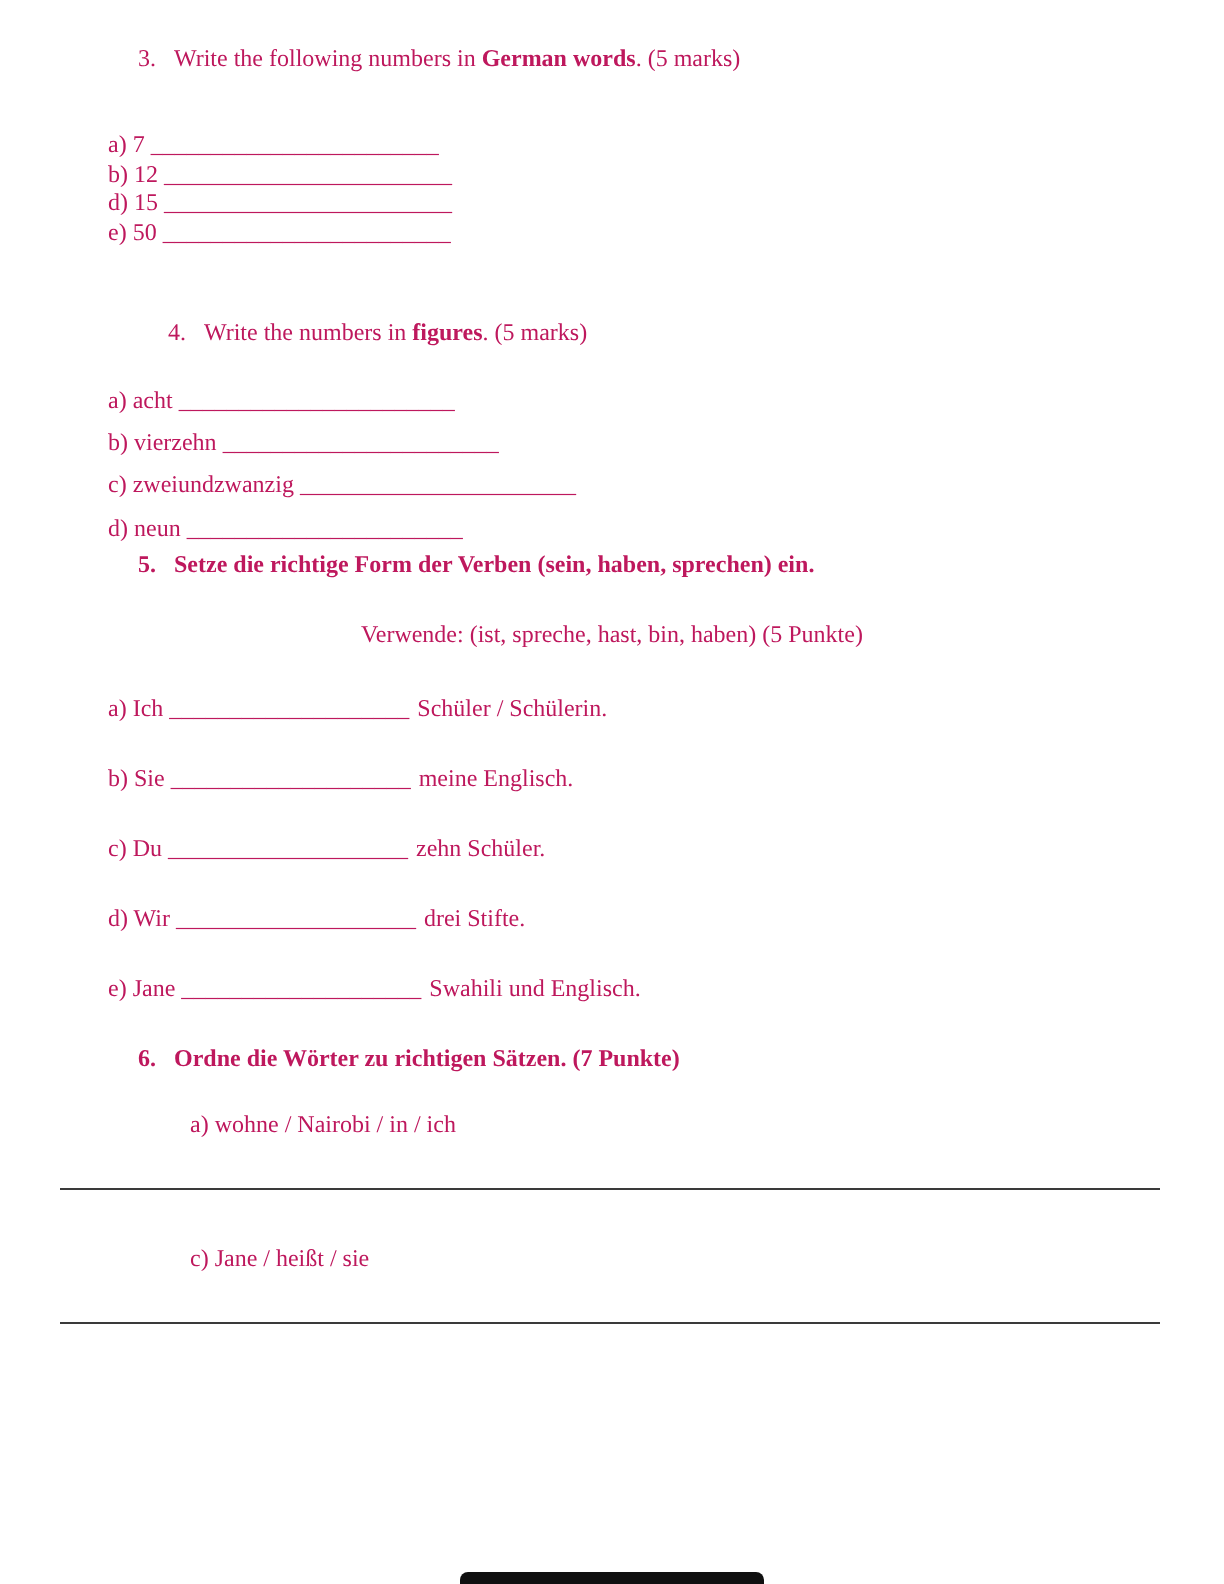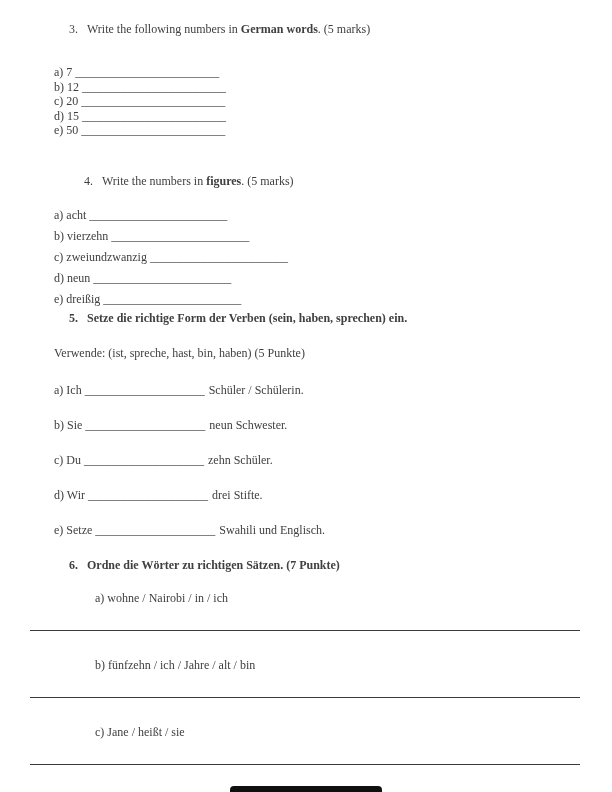--- a/index.html
+++ b/index.html
@@ -3,37 +3,37 @@
 <meta charset="utf-8">
 <style>
   * { margin:0; padding:0; box-sizing:border-box; }
   html, body { background:#ffffff; }
   .page {
     position:relative;
     width:564px; height:792px;
     margin:0 auto;
     background:#ffffff;
     font-family:"Liberation Serif","DejaVu Serif",serif;
-    font-size:12px; color:#404040;
+    font-size:12px; color:#be185d;
     padding:22px 30px 0 30px;
     overflow:hidden;
   }
   .q-heading { margin-left:15px; line-height:15px; }
   .qnum { margin-right:9px; }
   .bold { font-weight:bold; }
 
   .items-q3 { margin-top:28px; }
   .items-q3 .item { line-height:14.5px; }
 
   .heading-q4 { margin-top:36px;margin-left:30px; }
   .items-q4 { margin-top:16px; }
   .items-q4 .item { line-height:21.2px; }
 
   .heading-q5 { font-weight:bold; }
-  .instruction { margin-top:20px; }
+  .instruction { margin-top:20px;text-align:center; }
   .items-q5 { margin-top:22px; }
   .items-q5 .item { line-height:14px; margin-bottom:21px; }
 
   .heading-q6 { font-weight:bold; }
   .q6-item { margin-top:18px; }
   .q6-item + .q6-item { margin-top:27px; }
   .q6-item p { line-height:14px;margin-left:41px; }
   .answer-line { height:0; border-bottom:1px solid #3a3a3a; margin:25px -22px 0 -24px; }
 
   .blank { margin-left:3px; white-space:nowrap; }
@@ -50,58 +50,52 @@
 </head>
 <body>
 
 <div class="page">
 
   <p class="q-heading"><span class="qnum">3.</span><span>Write the following numbers in </span><span class="bold">German words</span><span>. (5 marks)</span></p>
 
   <div class="items-q3">
     <p class="item"><span>a) 7</span><span class="blank">________________________</span></p>
     <p class="item"><span>b) 12</span><span class="blank">________________________</span></p>
-    <p class="item"><span>c) 20</span><span class="blank">________________________</span></p>
     <p class="item"><span>d) 15</span><span class="blank">________________________</span></p>
     <p class="item"><span>e) 50</span><span class="blank">________________________</span></p>
   </div>
 
   <p class="q-heading heading-q4"><span class="qnum">4.</span><span>Write the numbers in </span><span class="bold">figures</span><span>. (5 marks)</span></p>
 
   <div class="items-q4">
     <p class="item"><span>a) acht</span><span class="blank">_______________________</span></p>
     <p class="item"><span>b) vierzehn</span><span class="blank">_______________________</span></p>
     <p class="item"><span>c) zweiundzwanzig</span><span class="blank">_______________________</span></p>
     <p class="item"><span>d) neun</span><span class="blank">_______________________</span></p>
-    <p class="item"><span>e) dreißig</span><span class="blank">_______________________</span></p>
   </div>
 
   <p class="q-heading heading-q5"><span class="qnum">5.</span><span>Setze die richtige Form der Verben (sein, haben, sprechen) ein.</span></p>
 
   <p class="instruction">Verwende: (ist, spreche, hast, bin, haben) (5 Punkte)</p>
 
   <div class="items-q5">
     <p class="item"><span>a) Ich</span><span class="blank">____________________</span><span>Schüler / Schülerin.</span></p>
-    <p class="item"><span>b) Sie</span><span class="blank">____________________</span><span>neun Schwester.</span></p>
+    <p class="item"><span>b) Sie</span><span class="blank">____________________</span><span>meine Englisch.</span></p>
     <p class="item"><span>c) Du</span><span class="blank">____________________</span><span>zehn Schüler.</span></p>
     <p class="item"><span>d) Wir</span><span class="blank">____________________</span><span>drei Stifte.</span></p>
-    <p class="item"><span>e) Setze</span><span class="blank">____________________</span><span>Swahili und Englisch.</span></p>
+    <p class="item"><span>e) Jane</span><span class="blank">____________________</span><span>Swahili und Englisch.</span></p>
   </div>
 
   <p class="q-heading heading-q6"><span class="qnum">6.</span><span>Ordne die Wörter zu richtigen Sätzen. (7 Punkte)</span></p>
 
   <div class="q6-item">
     <p>a) wohne / Nairobi / in / ich</p>
     <div class="answer-line"></div>
   </div>
 
-  <div class="q6-item">
-    <p>b) fünfzehn / ich / Jahre / alt / bin</p>
-    <div class="answer-line"></div>
-  </div>
 
   <div class="q6-item">
     <p>c) Jane / heißt / sie</p>
     <div class="answer-line"></div>
   </div>
 
   <div class="bottom-bar"></div>
 
 </div>
 

